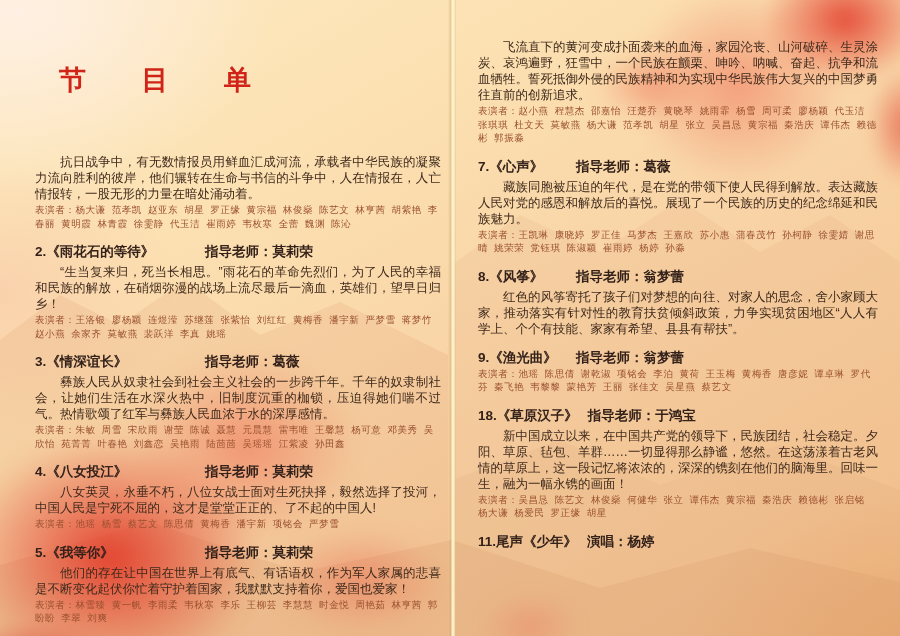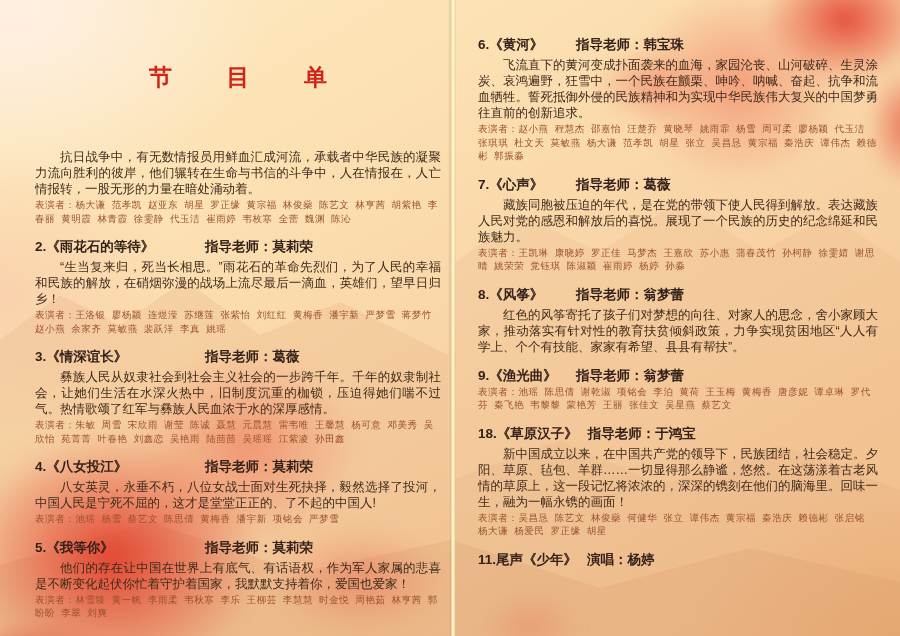--- a/index.html
+++ b/index.html
@@ -42,22 +42,22 @@
   }
   .fold{
     position:absolute;left:448px;top:0;width:8px;height:636px;pointer-events:none;
     background:linear-gradient(90deg, rgba(140,90,40,0) 0%, rgba(140,90,40,.18) 30%,
       rgba(253,242,198,1) 55%, rgba(253,242,198,.9) 75%, rgba(140,90,40,.15) 100%);
   }
   .page{position:absolute;top:0;}
   .page-left{left:35px;width:406px;padding-top:8px;}
   .page-right{left:478px;width:400px;padding-top:36px;}
   .doc-title{
-    margin:54px 0 56px;text-align:center;
-    color:#cf2417;font-size:23px;font-weight:bold;
+    margin:54px 0 56px;
+    color:#cf2417;font-size:27px;font-weight:bold;
     letter-spacing:24px;text-indent:24px;
   }
   .item{margin:0 0 12px 0;}
   .head{display:flex;gap:10px;font-size:13.5px;font-weight:bold;color:#33211a;line-height:18px;}
   .page-left .ht{min-width:160px;}
   .page-right .ht{min-width:88px;}
   .desc{
     margin:3px 0 2px;color:#3f2a1c;font-size:12.5px;line-height:16px;
     text-indent:2em;text-align:justify;
   }
@@ -124,24 +124,20 @@
           </div>
           <p class="desc">他们的存在让中国在世界上有底气、有话语权，作为军人家属的悲喜是不断变化起伏你忙着守护着国家，我默默支持着你，爱国也爱家！</p>
           <p class="perf"><span>表演者：</span><span>林雪臻  黄一帆  李雨柔  韦秋寒  李乐  王柳芸  李慧慧  时金悦  周艳茹  林亨茜  郭盼盼  李翠  刘爽</span></p>
         </section>
       </div>
   </div>
 
   <div class="page page-right">
     <div id="items-right">
         <section class="item">
-          <div class="head">
-            <span class="ht"><span>6.</span><span>《黄河》</span></span>
-            <span class="hl"><span>指导老师：</span><span>韩宝珠</span></span>
-          </div>
           <p class="desc">飞流直下的黄河变成扑面袭来的血海，家园沦丧、山河破碎、生灵涂炭、哀鸿遍野，狂雪中，一个民族在颤栗、呻吟、呐喊、奋起、抗争和流血牺牲。誓死抵御外侵的民族精神和为实现中华民族伟大复兴的中国梦勇往直前的创新追求。</p>
           <p class="perf"><span>表演者：</span><span>赵小燕  程慧杰  邵嘉怡  汪楚乔  黄晓琴  姚雨霏  杨雪  周可柔  廖杨颖  代玉洁  张琪琪  杜文天  莫敏燕  杨大谦  范孝凯  胡星  张立  吴昌恳  黄宗福  秦浩庆  谭伟杰  赖德彬  郭振淼</span></p>
         </section>
         <section class="item">
           <div class="head">
             <span class="ht"><span>7.</span><span>《心声》</span></span>
             <span class="hl"><span>指导老师：</span><span>葛薇</span></span>
           </div>
           <p class="desc">藏族同胞被压迫的年代，是在党的带领下使人民得到解放。表达藏族人民对党的感恩和解放后的喜悦。展现了一个民族的历史的纪念绵延和民族魅力。</p>
           <p class="perf"><span>表演者：</span><span>王凯琳  康晓婷  罗正佳  马梦杰  王嘉欣  苏小惠  蒲春茂竹  孙柯静  徐雯婧  谢思晴  姚荣荣  党钰琪  陈淑颖  崔雨婷  杨婷  孙淼</span></p>

